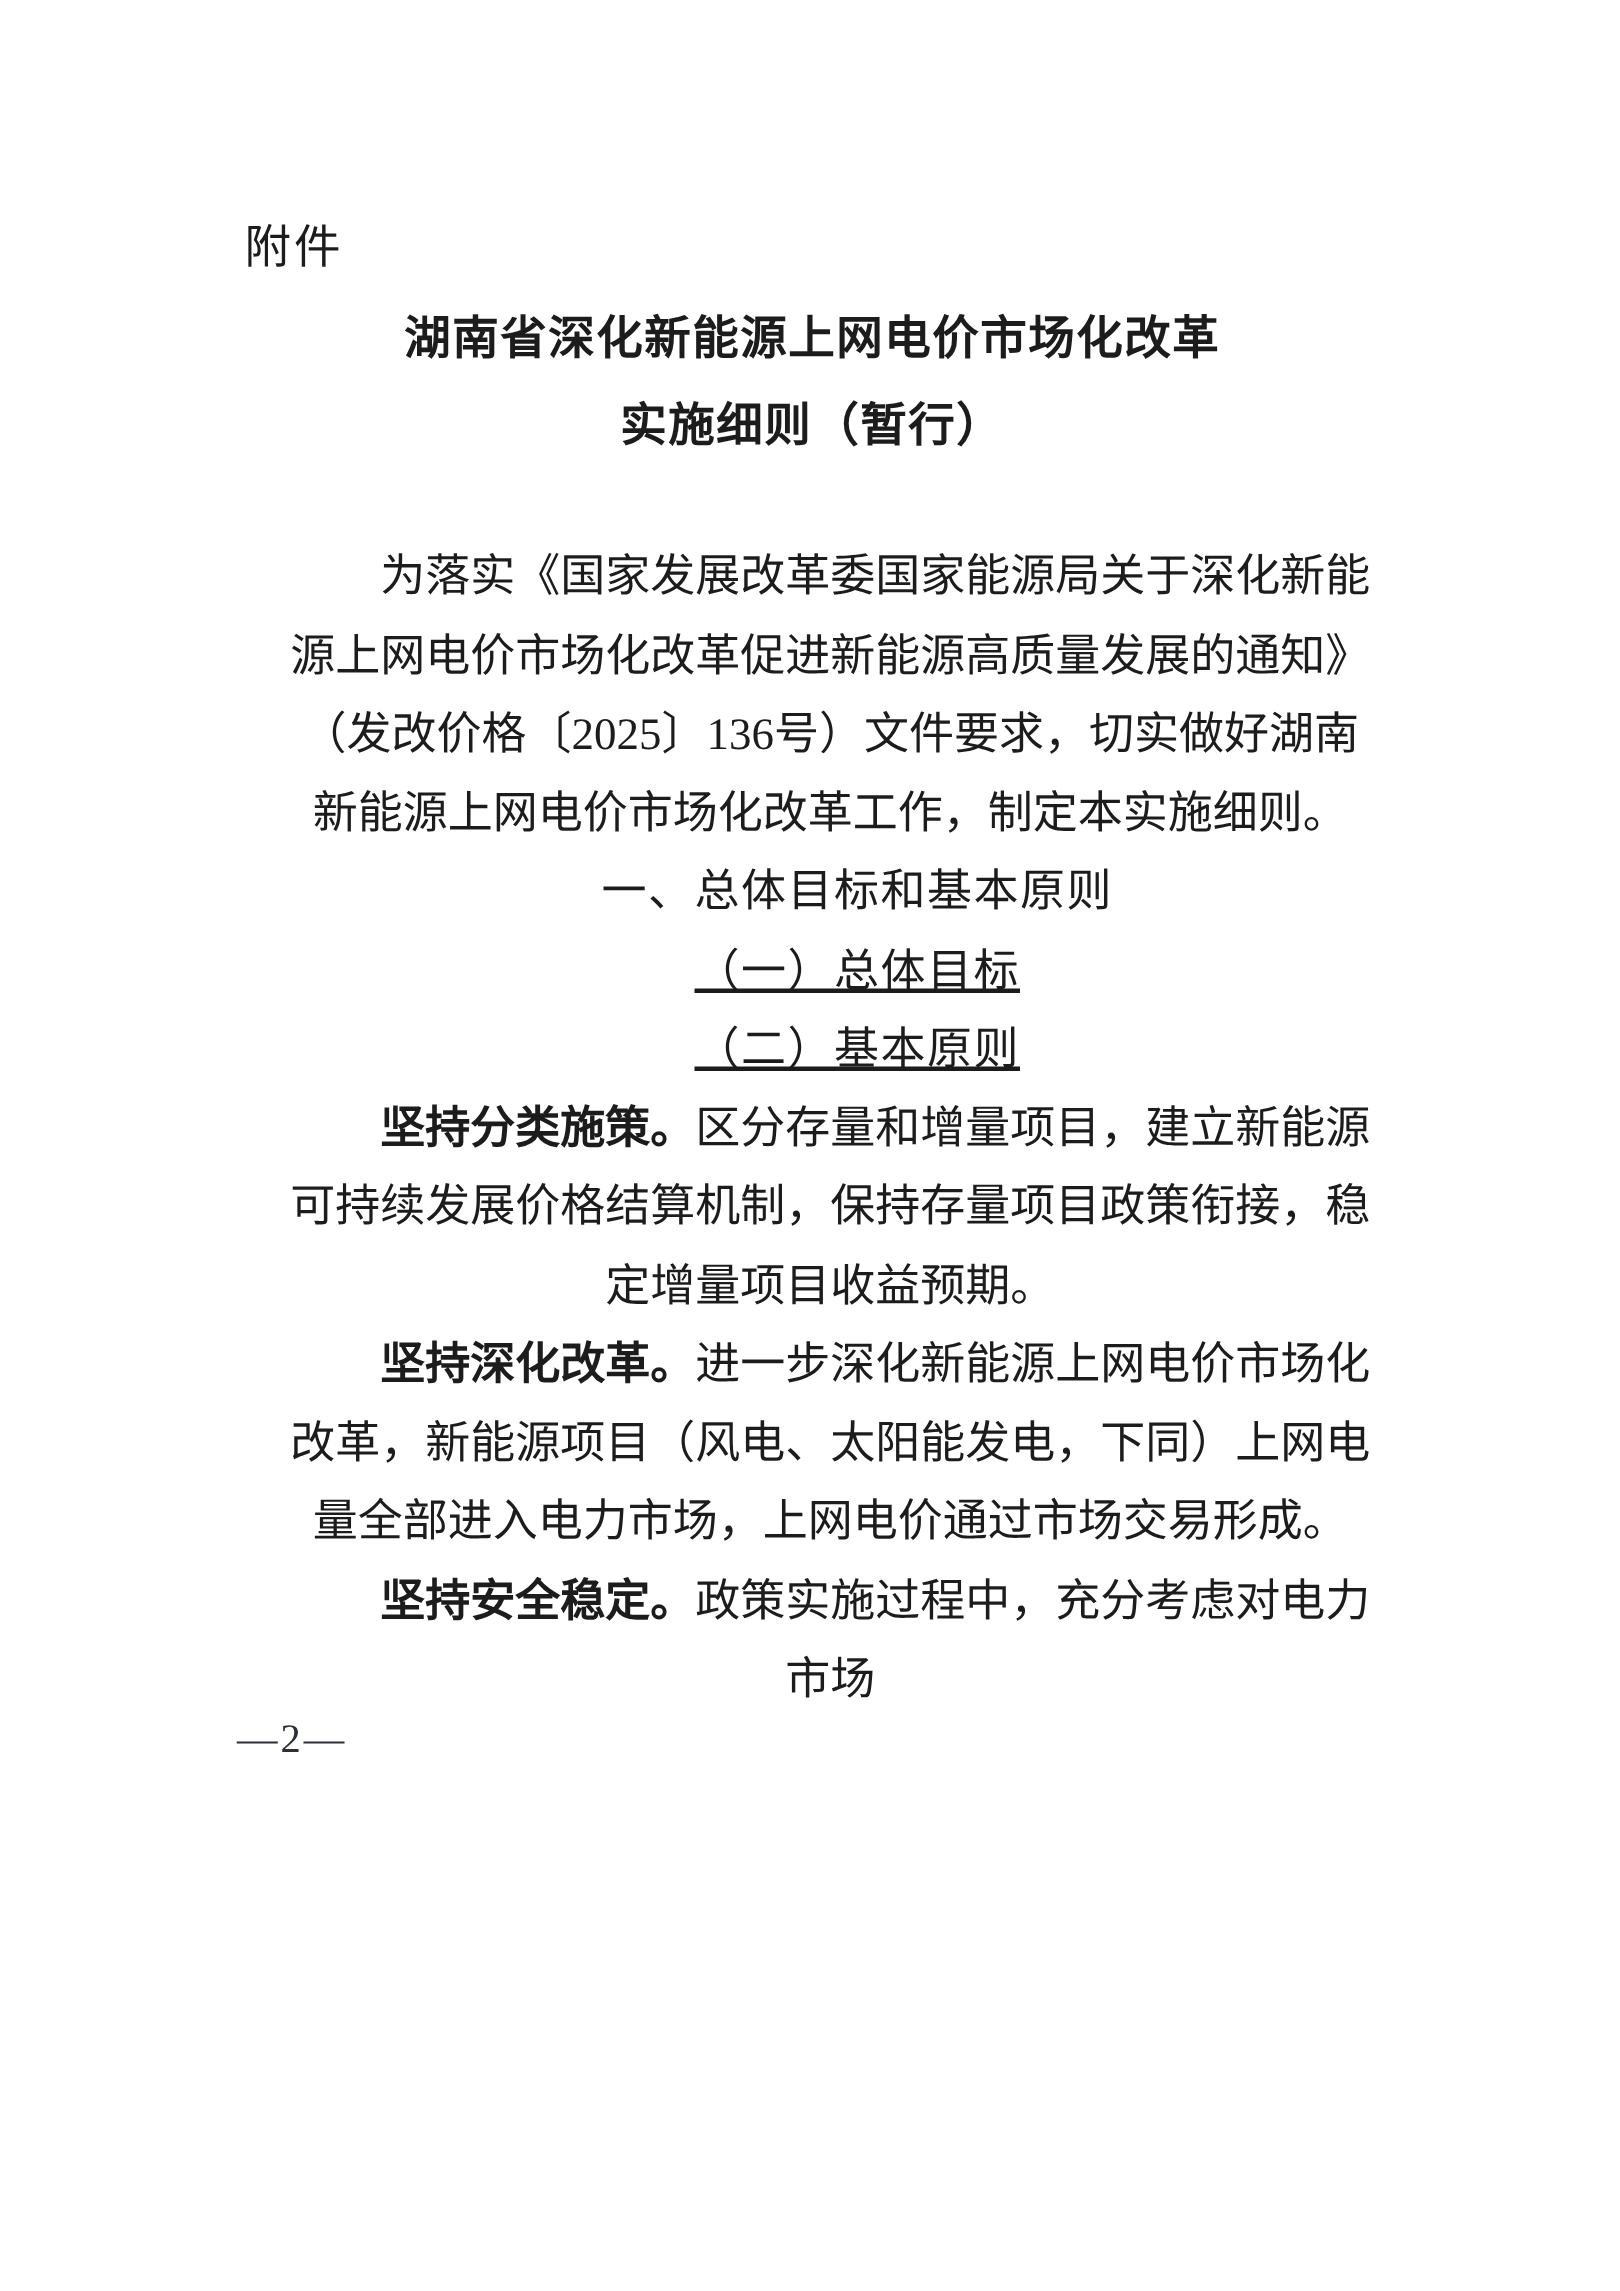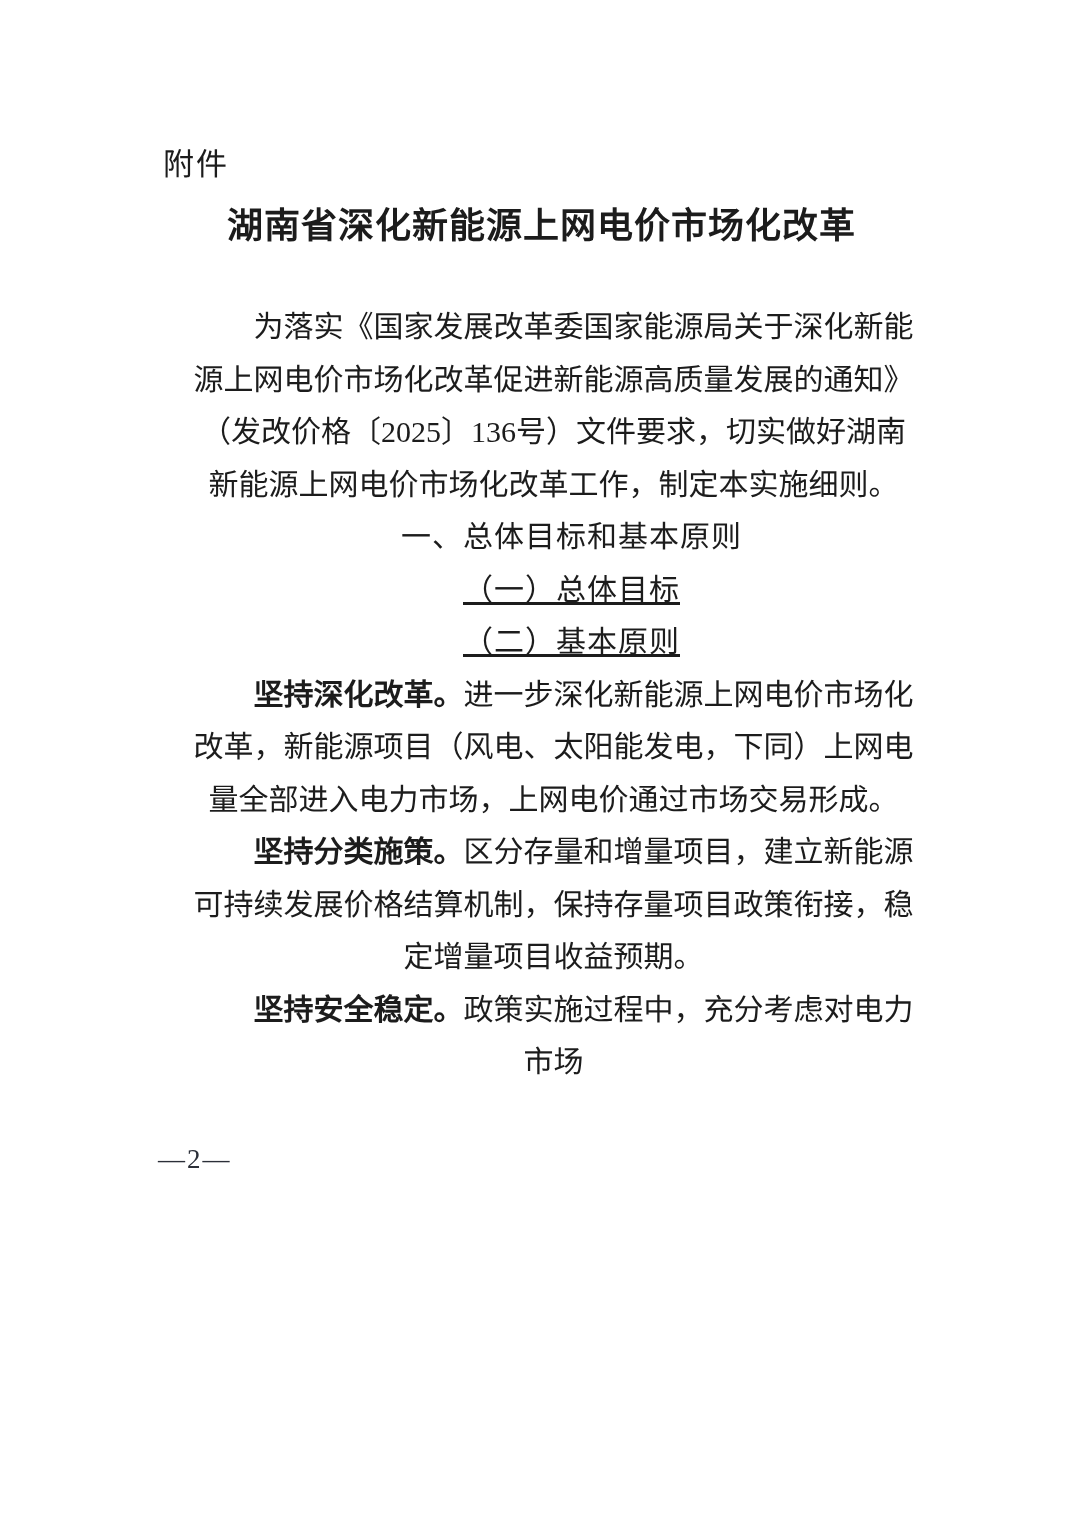--- a/index.html
+++ b/index.html
@@ -19,21 +19,21 @@
 
   .attachment-label {
     font-size: 31px;
     line-height: 44px;
     letter-spacing: 2px;
   }
 
   .doc-title {
     margin-top: 10px;
     text-align: center;
-    font-size: 36px;
+    font-size: 31px;
     font-weight: 700;
     line-height: 58px;
     letter-spacing: 1px;
   }
   .doc-title .title-line { display: block; }
 
   .body-text { margin-top: 46px; }
 
   .body-text p,
   .body-text h2,
@@ -77,36 +77,37 @@
 </style>
 </head>
 <body>
 
 <div class="page">
 
   <div class="attachment-label">附件</div>
 
   <h1 class="doc-title">
     <span class="title-line">湖南省深化新能源上网电价市场化改革</span>
+    <span class="title-line">实施细则（暂行）</span>
   </h1>
 
   <div class="body-text">
 
     <p class="para">为落实《国家发展改革委国家能源局关于深化新能源上网电价市场化改革促进新能源高质量发展的通知》（发改价格〔2025〕136号）文件要求，切实做好湖南新能源上网电价市场化改革工作，制定本实施细则。</p>
 
     <h2 class="section-heading">一、总体目标和基本原则</h2>
 
     <h3 class="sub-heading">（一）总体目标</h3>
 
 
     <h3 class="sub-heading">（二）基本原则</h3>
 
+    <p class="para"><strong class="lead">坚持分类施策。</strong><span>区分存量和增量项目，建立新能源可持续发展价格结算机制，保持存量项目政策衔接，稳定增量项目收益预期。</span></p>
+
     <p class="para"><strong class="lead">坚持深化改革。</strong><span>进一步深化新能源上网电价市场化改革，新能源项目（风电、太阳能发电，下同）上网电量全部进入电力市场，上网电价通过市场交易形成。</span></p>
-
-    <p class="para"><strong class="lead">坚持分类施策。</strong><span>区分存量和增量项目，建立新能源可持续发展价格结算机制，保持存量项目政策衔接，稳定增量项目收益预期。</span></p>
 
     <p class="para"><strong class="lead">坚持安全稳定。</strong><span>政策实施过程中，充分考虑对电力市场</span></p>
 
   </div>
 
   <div class="page-number">—2—</div>
 
 </div>
 
 </body></html>

